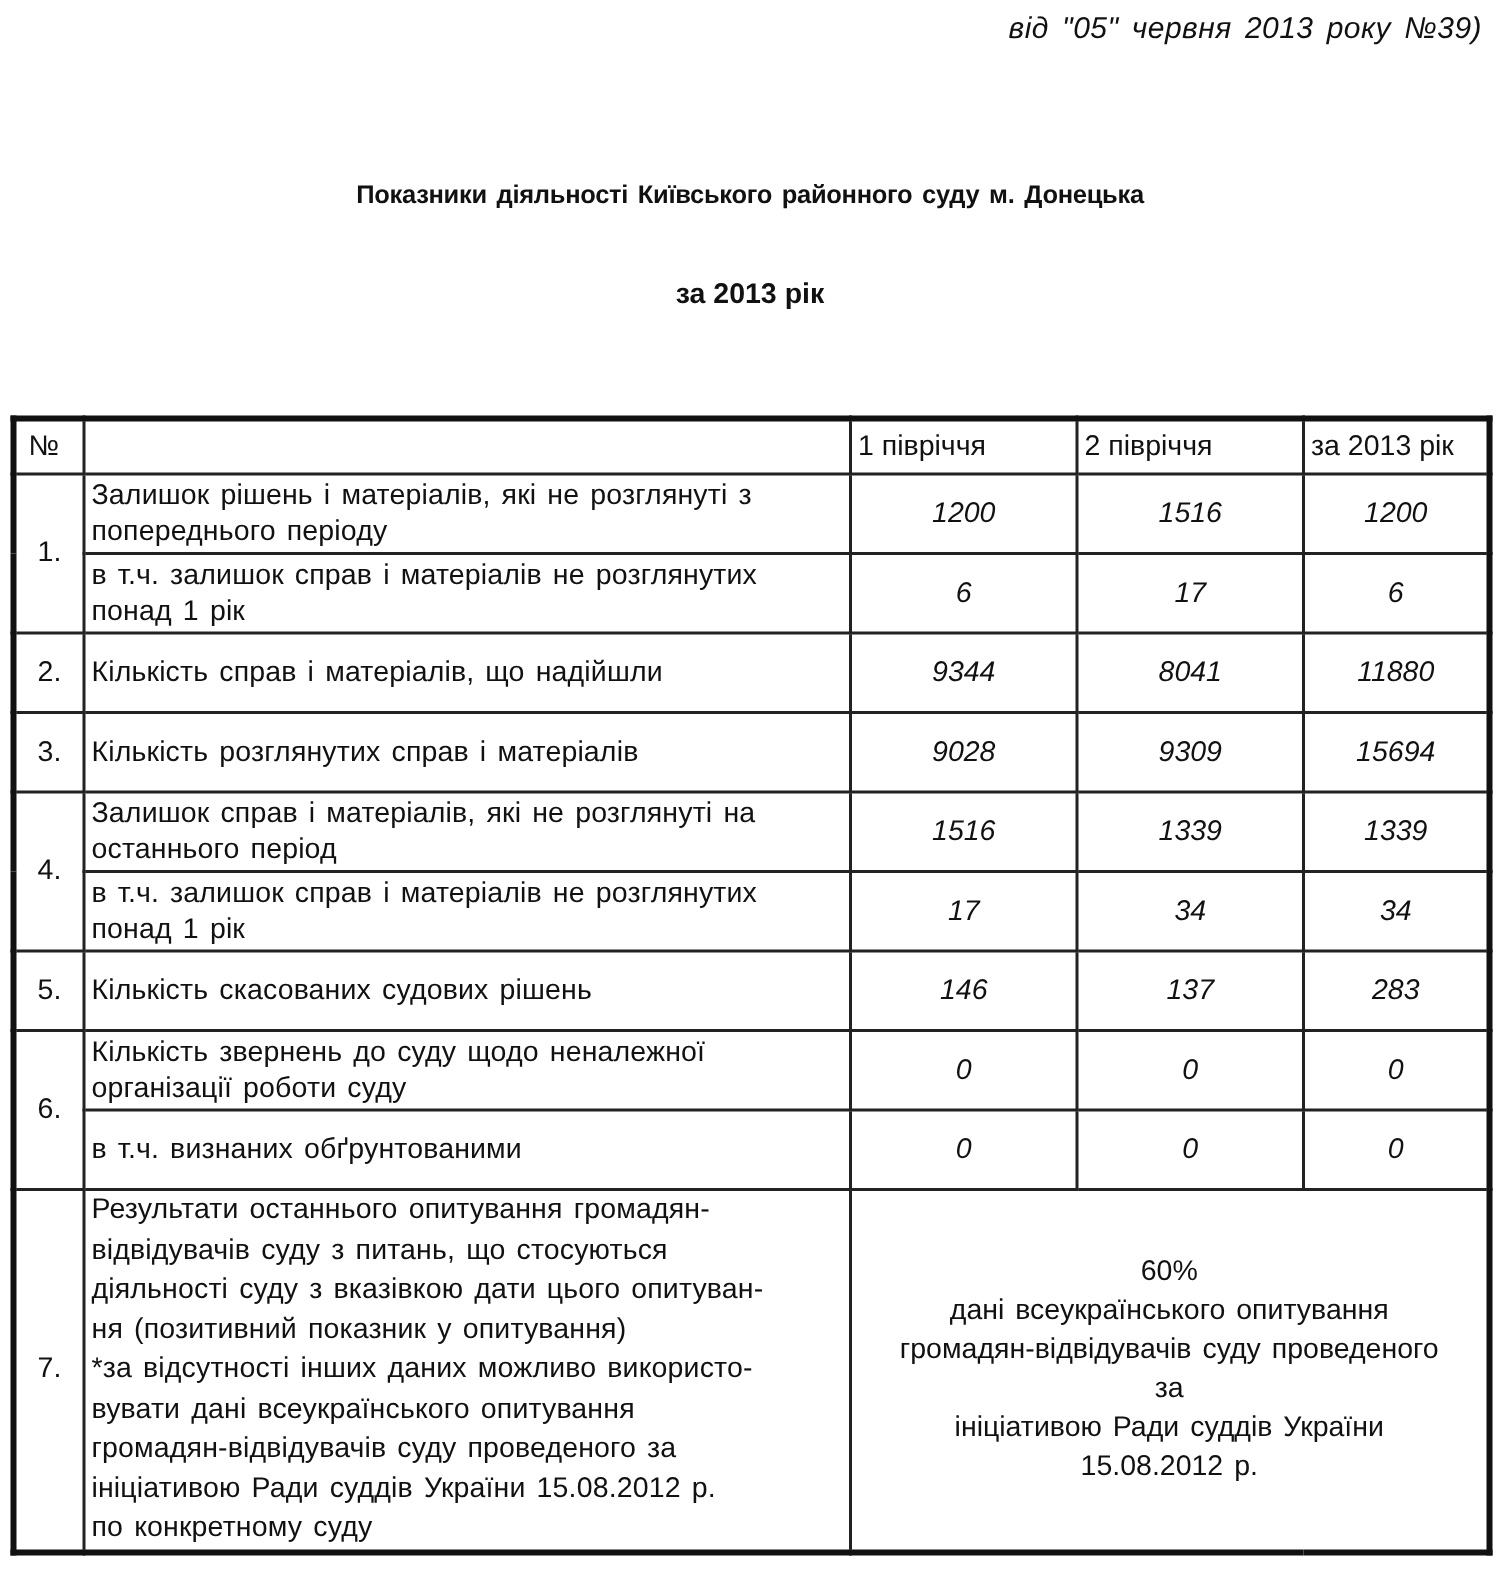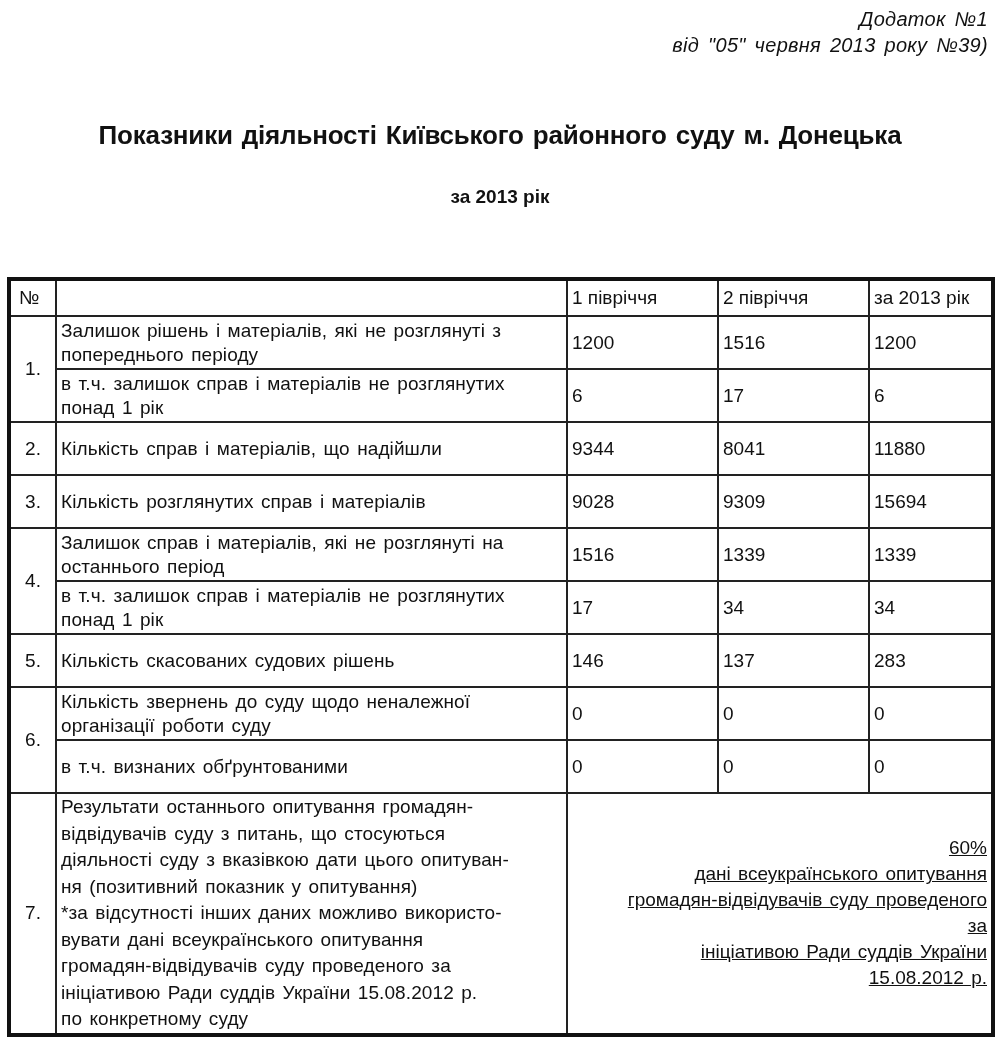--- a/index.html
+++ b/index.html
@@ -7,21 +7,21 @@
     width: 1000px; height: 1058px; position: relative; overflow: hidden;
     font-family: "Liberation Sans", sans-serif; color: #111;
   }
   .annex {
     position: absolute; right: 12px; top: 6px; text-align: right;
     font-style: italic; font-size: 20px; line-height: 26px; letter-spacing: 0.3px;
     word-spacing: 3px;
   }
   .title {
     position: absolute; left: 0; width: 1000px; top: 120px; text-align: center;
-    font-weight: bold; font-size: 26px; letter-spacing: -0.2px; word-spacing: 2px;
+    font-weight: bold; font-size: 17px; letter-spacing: -0.2px; word-spacing: 2px;
   }
   .subtitle {
     position: absolute; left: 0; width: 1000px; top: 186px; text-align: center;
     font-weight: bold; font-size: 19px;
   }
   table.report {
     position: absolute; left: 7px; top: 277px;
     width: 988px; border-collapse: collapse;
     border: 4px solid #111;
     font-size: 19px; line-height: 24px;
@@ -31,32 +31,31 @@
     border: 2px solid #222; padding: 0 4px; vertical-align: middle;
   }
   col.c-no { width: 47px; }
   col.c-desc { width: 511px; }
   col.c-h1 { width: 151px; }
   col.c-h2 { width: 151px; }
   col.c-y { width: 124px; }
   tr.hdr td { height: 34px; text-align: left; }
   tr.hdr td.no { text-align: left; padding-left: 8px; }
   td.no { text-align: center; }
-  td.num { text-align: left; }
+  td.num { text-align: center; font-style: italic; }
   td.desc { text-align: left; padding-left: 4px; letter-spacing: 0.1px; word-spacing: 2px; }
   tr.r2 td { height: 51px; }
   tr.r7 td { height: 238px; }
-  td.survey { text-align: right; line-height: 26px; word-spacing: 2px; text-decoration: underline; }
+  td.survey { text-align: center; line-height: 26px; word-spacing: 2px; }
   td.desc7 { line-height: 26.5px; }
 </style>
 </head>
 <body>
 
 <div class="annex">
-  <div>Додаток №1</div>
   <div>від "05" червня 2013 року №39)</div>
 </div>
 
 <div class="title">Показники діяльності Київського районного суду м. Донецька</div>
 <div class="subtitle">за 2013 рік</div>
 
 <table class="report">
   <colgroup>
     <col class="c-no">
       <col class="c-desc">

